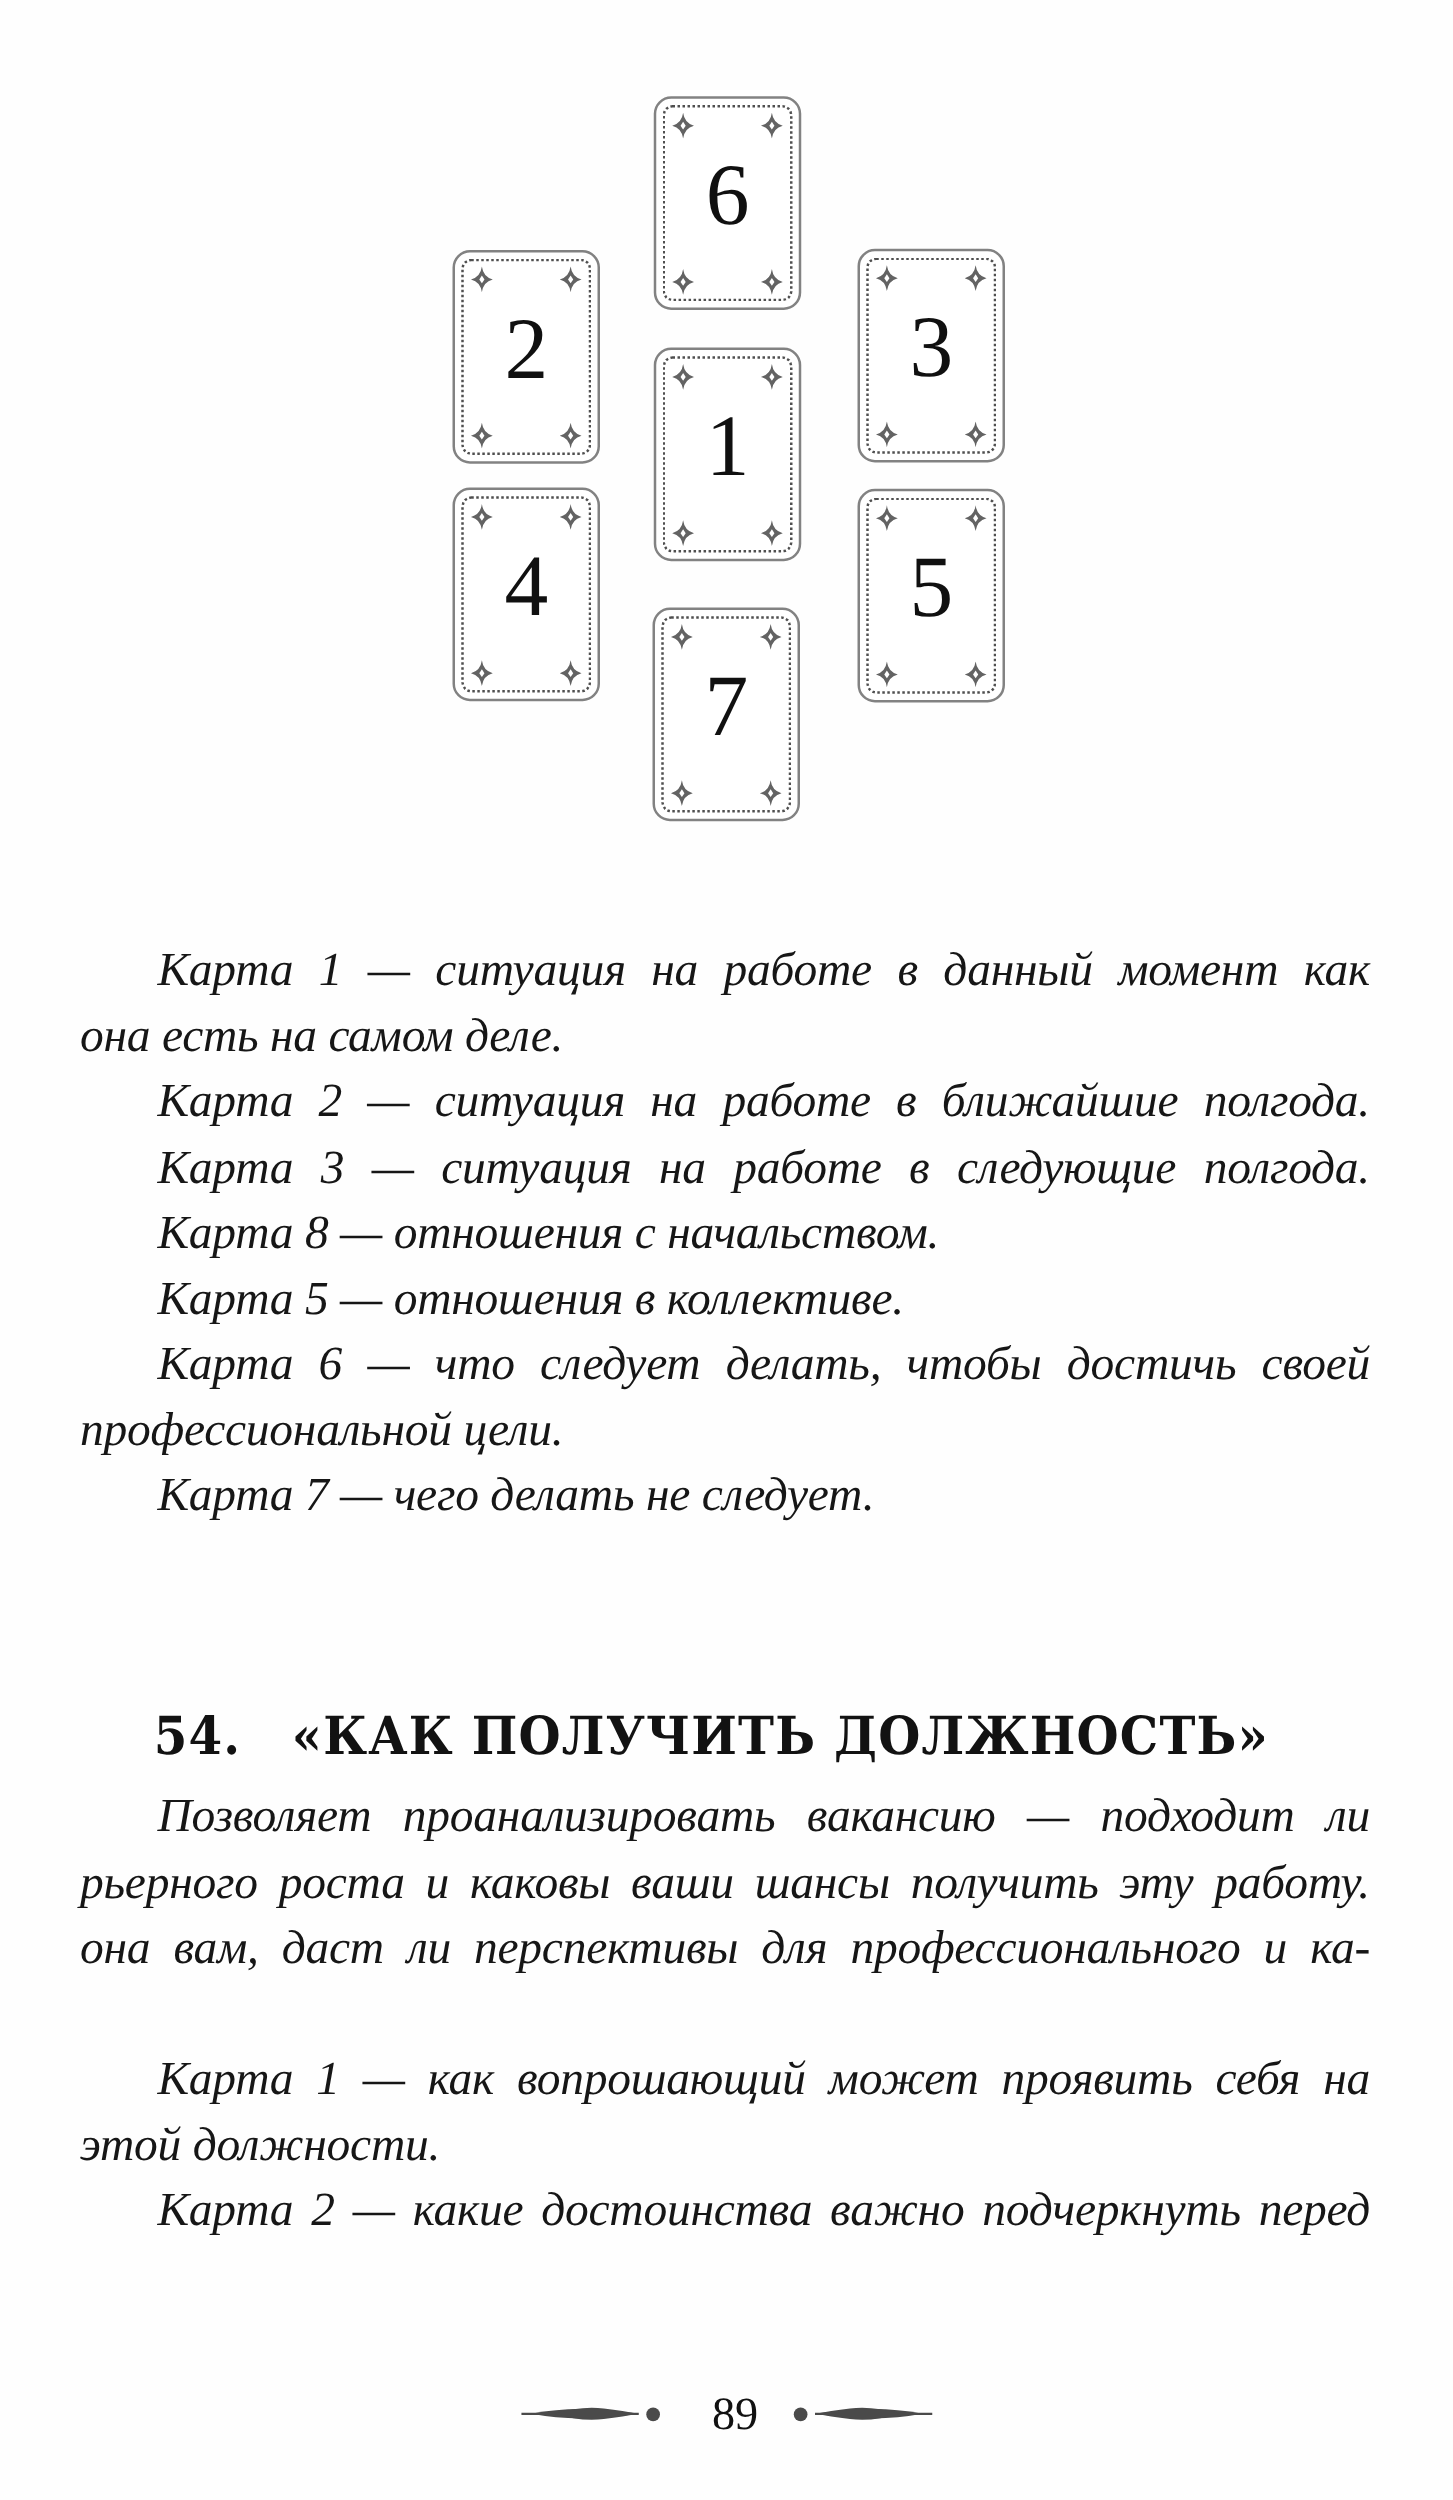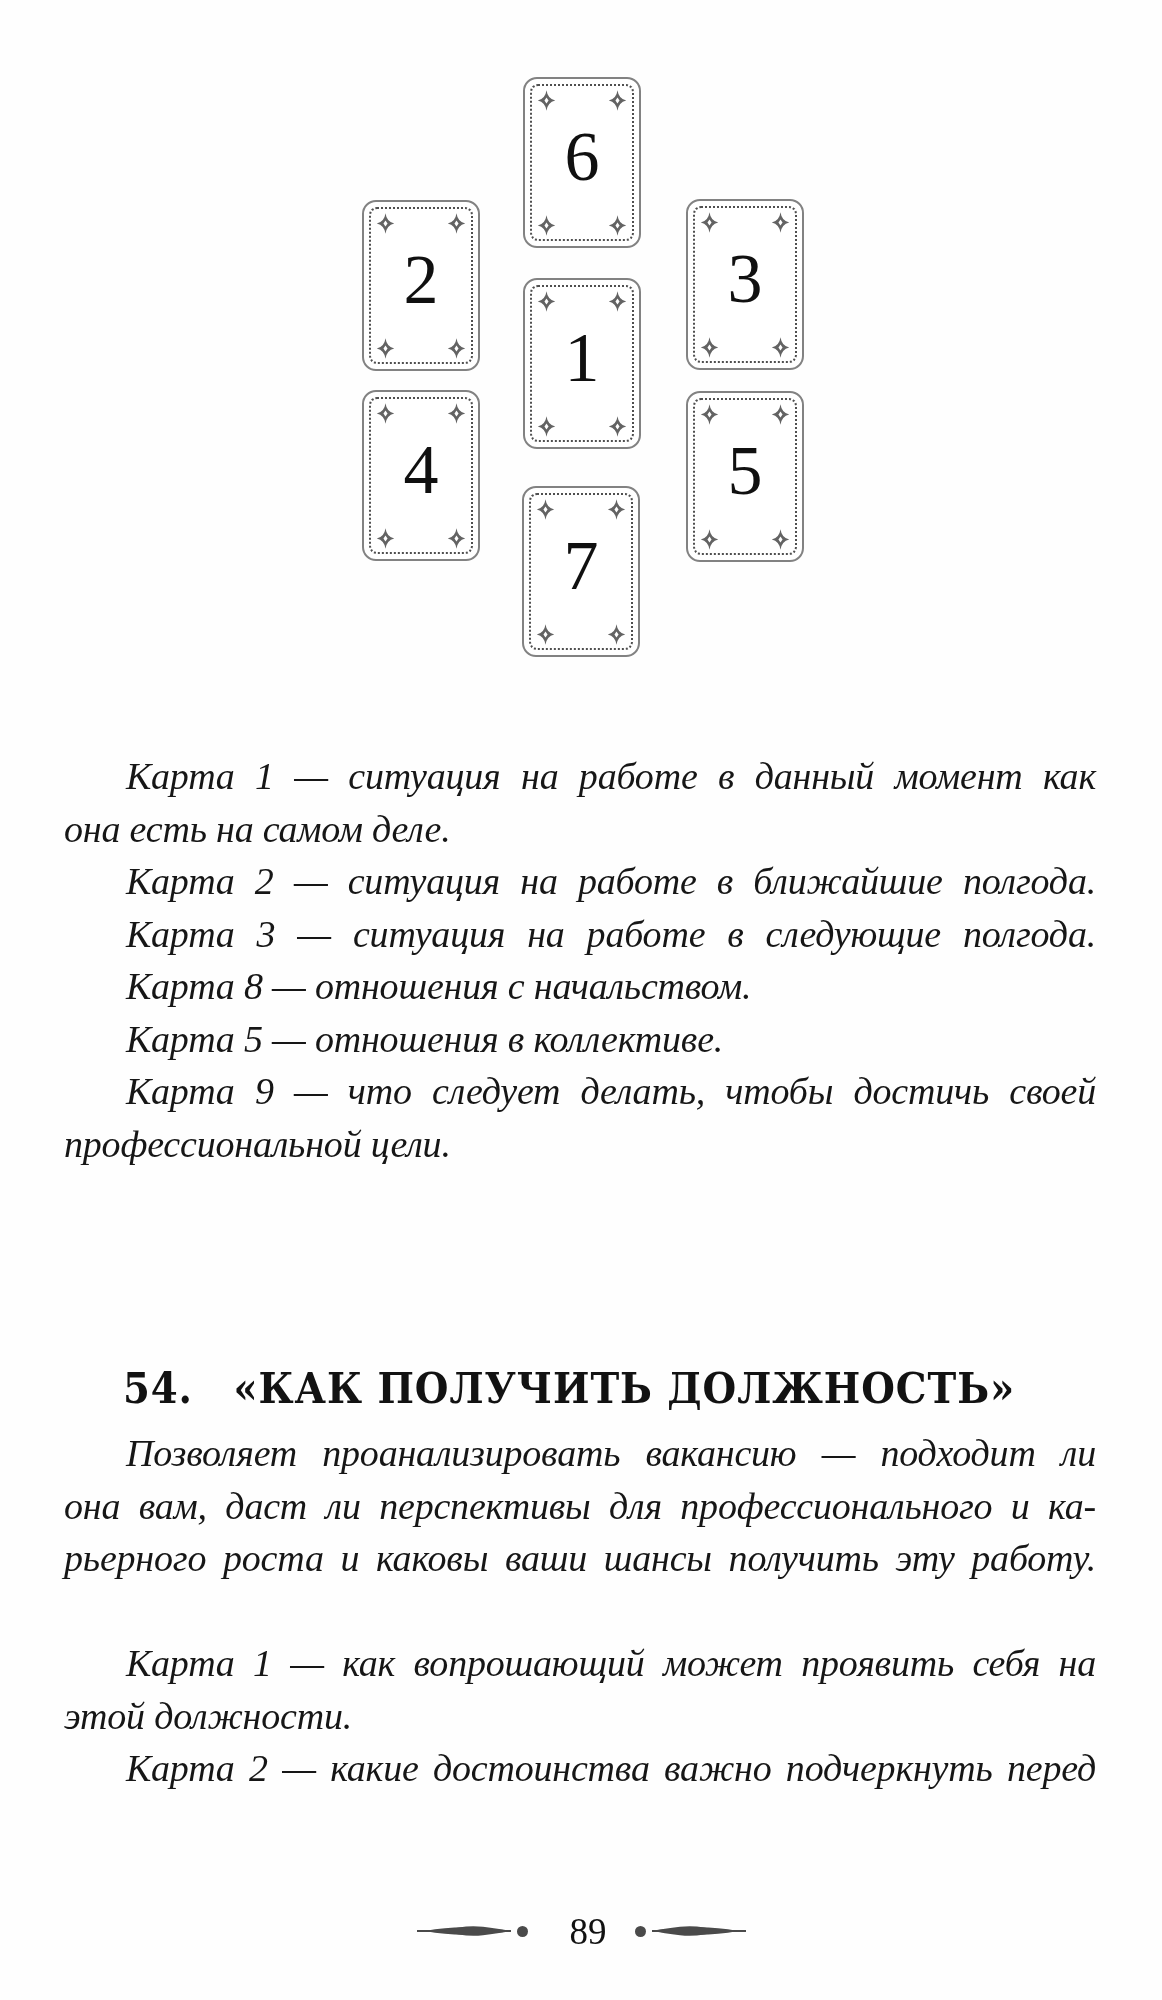--- a/index.html
+++ b/index.html
@@ -272,32 +272,33 @@
 
   </div>
 
   <div class="para para-meanings">
     <div class="line indent fill">Карта 1 — ситуация на работе в данный момент как</div>
     <div class="line">она есть на самом деле.</div>
     <div class="line indent fill">Карта 2 — ситуация на работе в ближайшие полгода.</div>
     <div class="line indent fill">Карта 3 — ситуация на работе в следующие полгода.</div>
     <div class="line indent">Карта 8 — отношения с начальством.</div>
     <div class="line indent">Карта 5 — отношения в коллективе.</div>
-    <div class="line indent fill">Карта 9 — что следует делать, чтобы достичь своей</div>
+    <div class="line indent fill">Карта 6 — что следует делать, чтобы достичь своей</div>
     <div class="line">профессиональной цели.</div>
+    <div class="line indent">Карта 7 — чего делать не следует.</div>
   </div>
 
   <h2 class="heading">
     <span class="sec-num">54.</span><span class="sec-title">«КАК ПОЛУЧИТЬ ДОЛЖНОСТЬ»</span>
   </h2>
 
   <div class="para para-intro">
     <div class="line indent fill">Позволяет проанализировать вакансию — подходит ли</div>
+    <div class="line fill">рьерного роста и каковы ваши шансы получить эту работу.</div>
     <div class="line fill">она вам, даст ли перспективы для профессионального и ка-</div>
-    <div class="line fill">рьерного роста и каковы ваши шансы получить эту работу.</div>
   </div>
 
   <div class="para para-positions">
     <div class="line indent fill">Карта 1 — как вопрошающий может проявить себя на</div>
     <div class="line">этой должности.</div>
     <div class="line indent fill">Карта 2 — какие достоинства важно подчеркнуть перед</div>
   </div>
 
   <div class="footer">
     <span class="flourish left">

